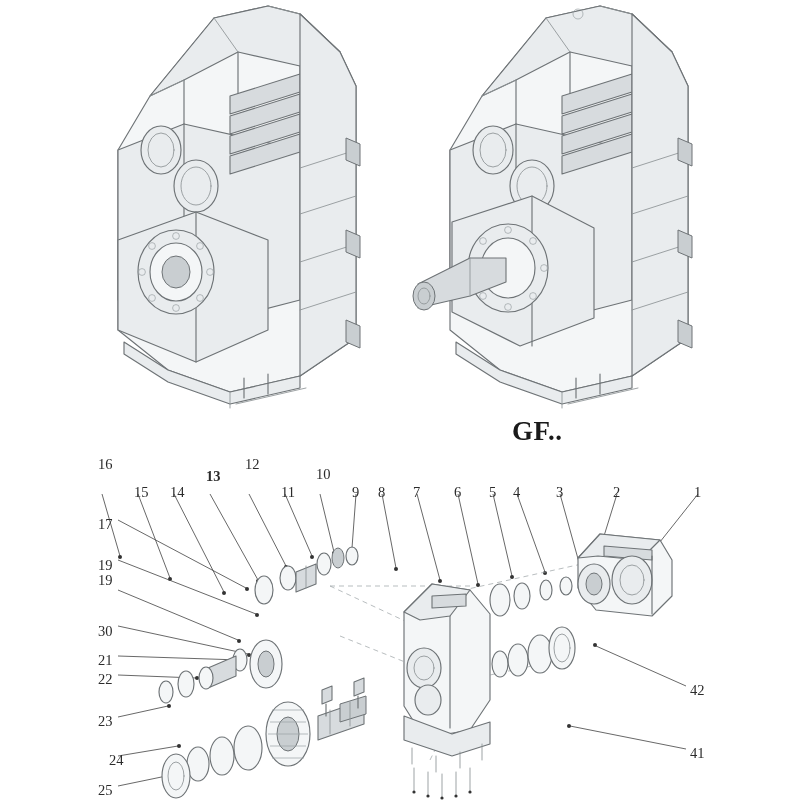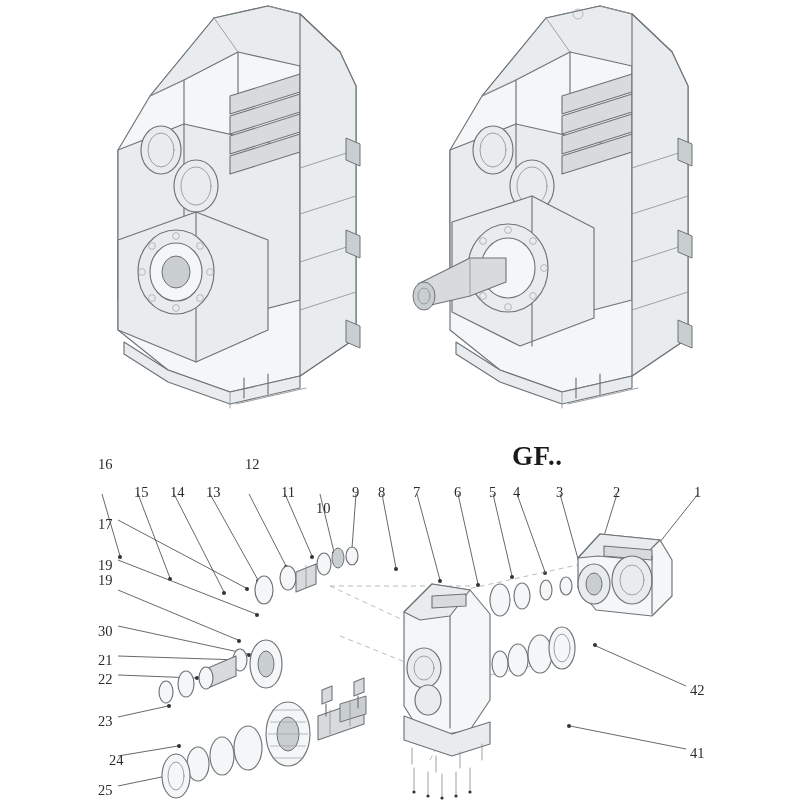--- a/index.html
+++ b/index.html
@@ -37,21 +37,20 @@
   }
   #caption-left {
     left: 132px;
     top: 416px;
     font-size: 27px;
   }
   #caption-right {
     left: 512px;
     top: 416px;
     font-size: 27px;
-    margin-top: 25px;
   }
   .callout-num {
     position: absolute;
     font-family: "Liberation Serif", serif;
     font-size: 14.5px;
     color: #2b2b2b;
     white-space: nowrap;
   }
 </style>
 </head>
@@ -374,24 +373,24 @@
       </g>
     </g>
   </svg>
 
   <div class="caption" id="caption-right">GF..</div>
 
   <div id="callouts">
       <div class="callout-num" style="left: 98px; top: 456px;">16</div>
       <div class="callout-num" style="left: 134px; top: 484px;">15</div>
       <div class="callout-num" style="left: 170px; top: 484px;">14</div>
-      <div class="callout-num" style="left: 206px; top: 484px;">13</div>
+      <div class="callout-num" style="left: 206px; top: 468px; font-weight: bold;">13</div>
       <div class="callout-num" style="left: 245px; top: 456px;">12</div>
       <div class="callout-num" style="left: 281px; top: 484px;">11</div>
-      <div class="callout-num" style="left: 316px; top: 500px;">10</div>
+      <div class="callout-num" style="left: 316px; top: 466px;">10</div>
       <div class="callout-num" style="left: 352px; top: 484px;">9</div>
       <div class="callout-num" style="left: 378px; top: 484px;">8</div>
       <div class="callout-num" style="left: 413px; top: 484px;">7</div>
       <div class="callout-num" style="left: 454px; top: 484px;">6</div>
       <div class="callout-num" style="left: 489px; top: 484px;">5</div>
       <div class="callout-num" style="left: 513px; top: 484px;">4</div>
       <div class="callout-num" style="left: 556px; top: 484px;">3</div>
       <div class="callout-num" style="left: 613px; top: 484px;">2</div>
       <div class="callout-num" style="left: 694px; top: 484px;">1</div>
       <div class="callout-num" style="left: 98px; top: 516px;">17</div>

